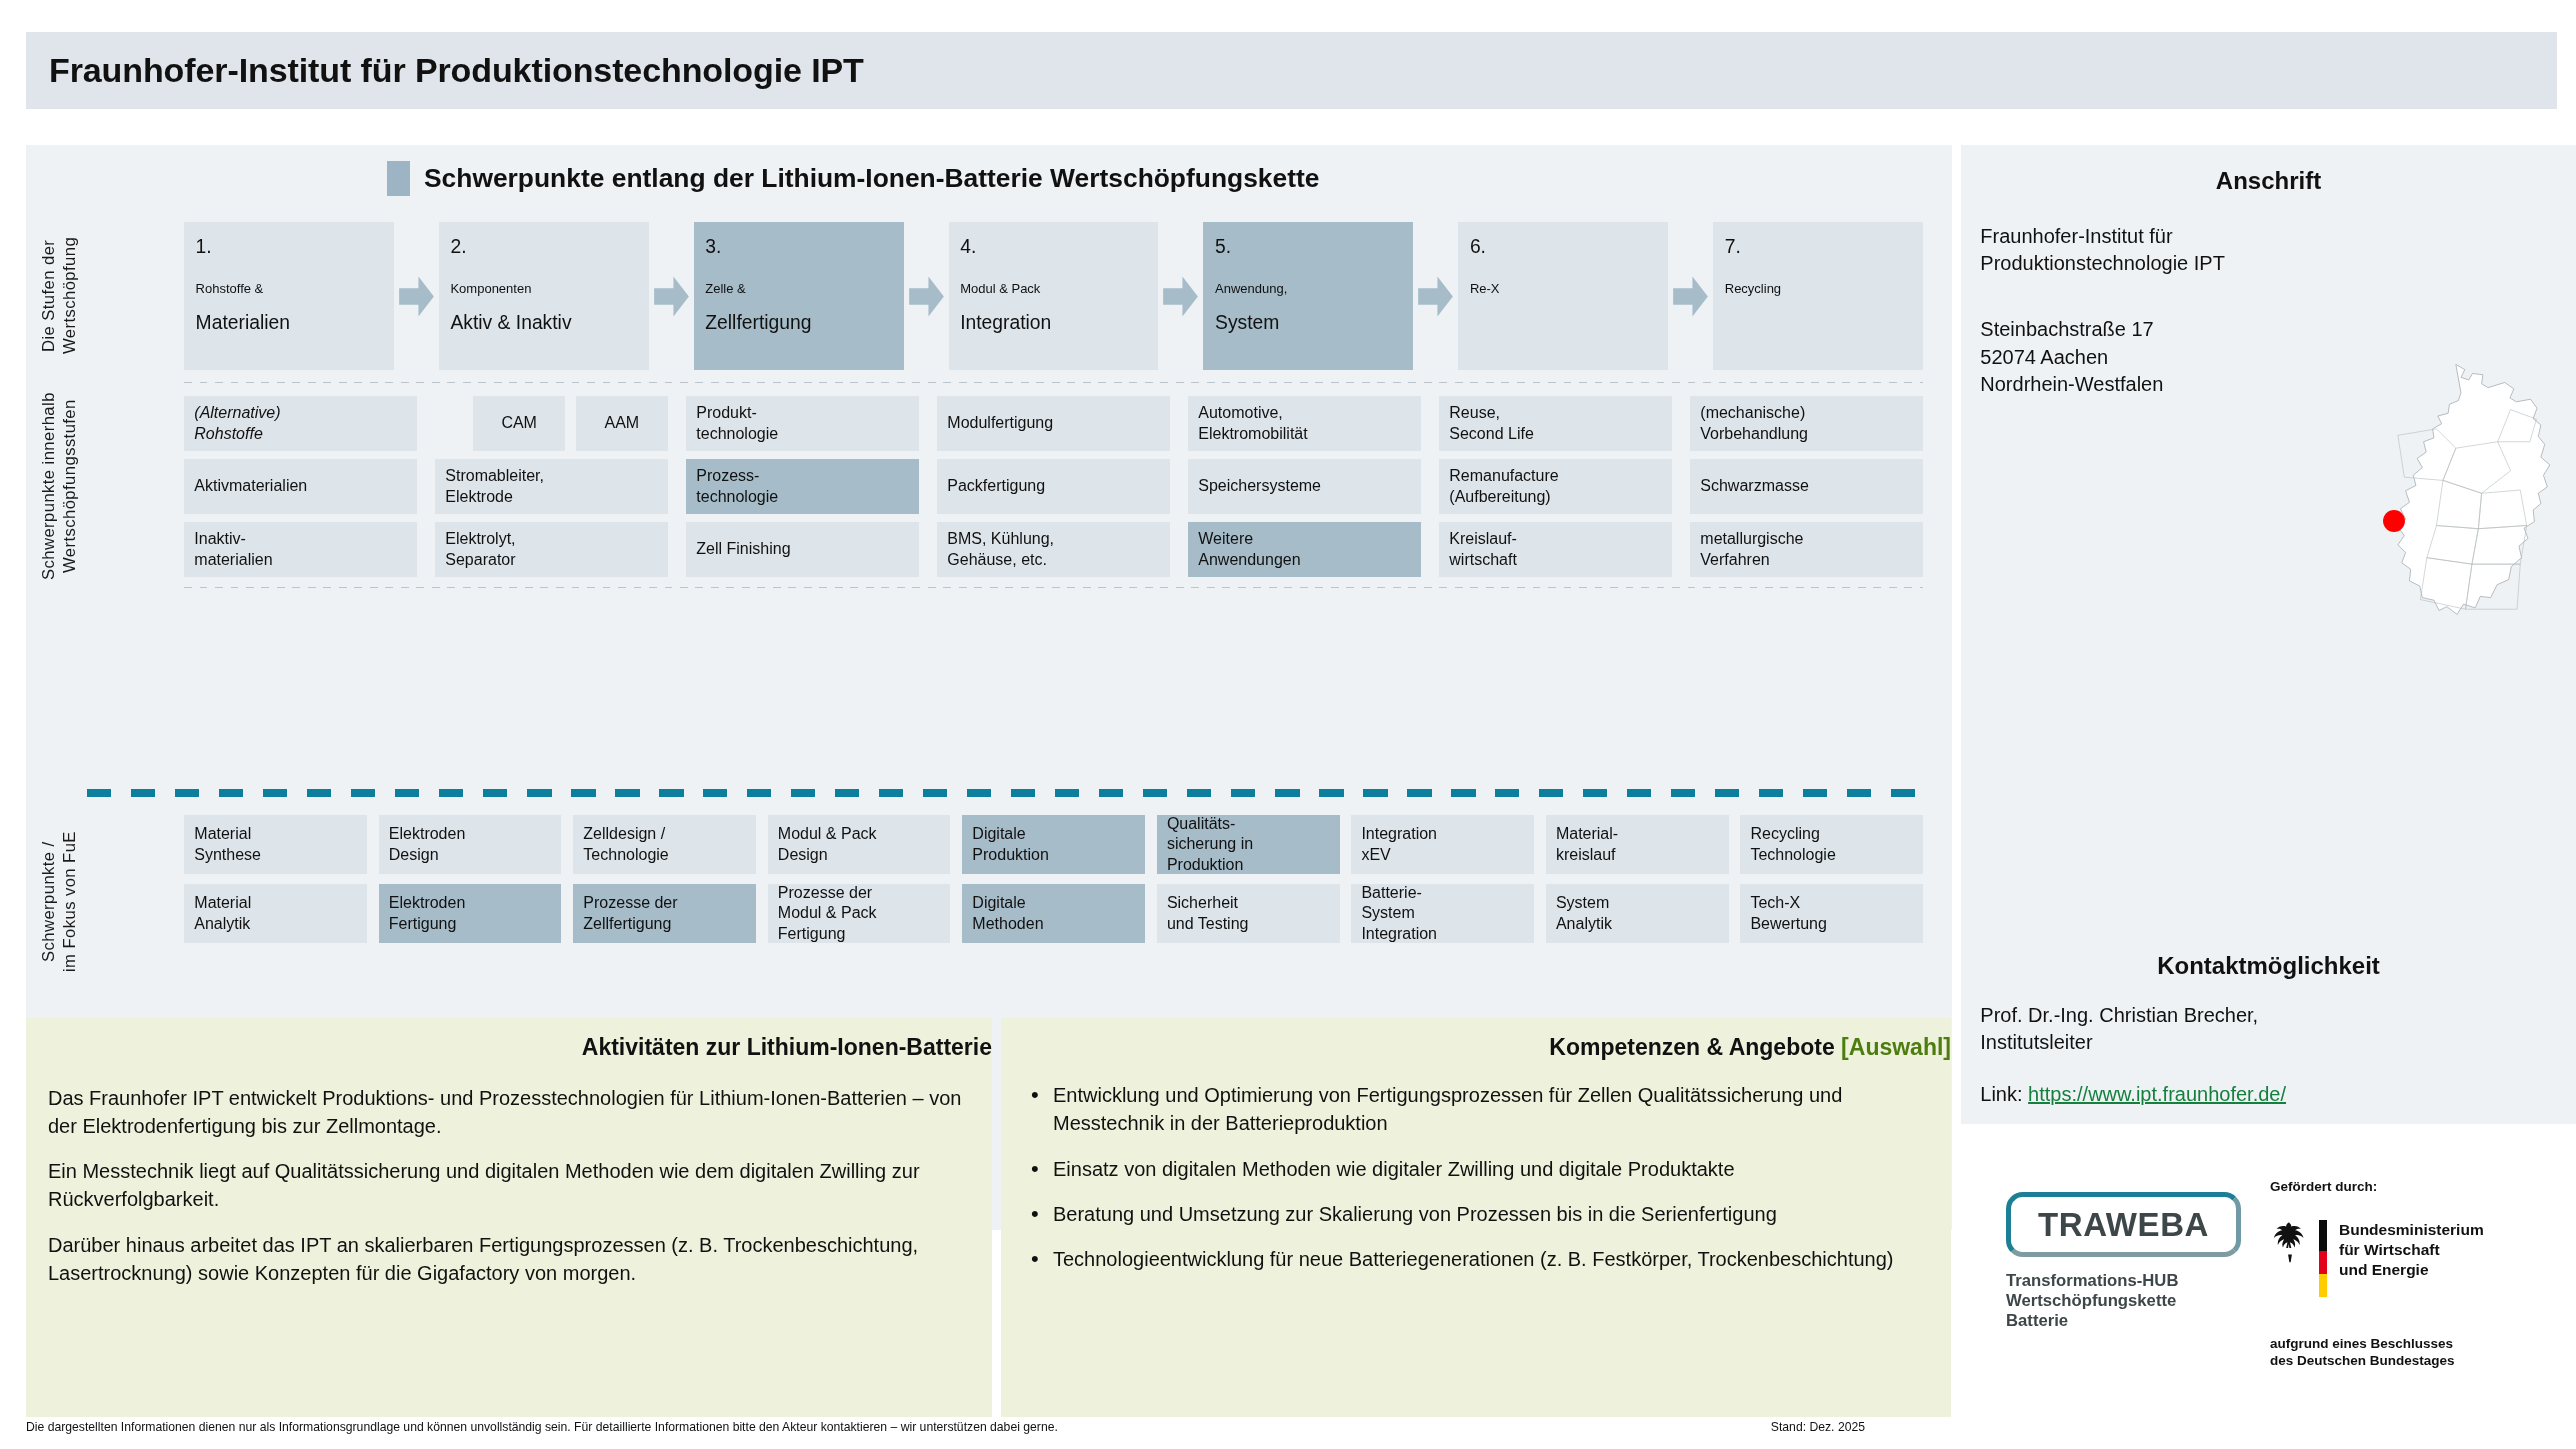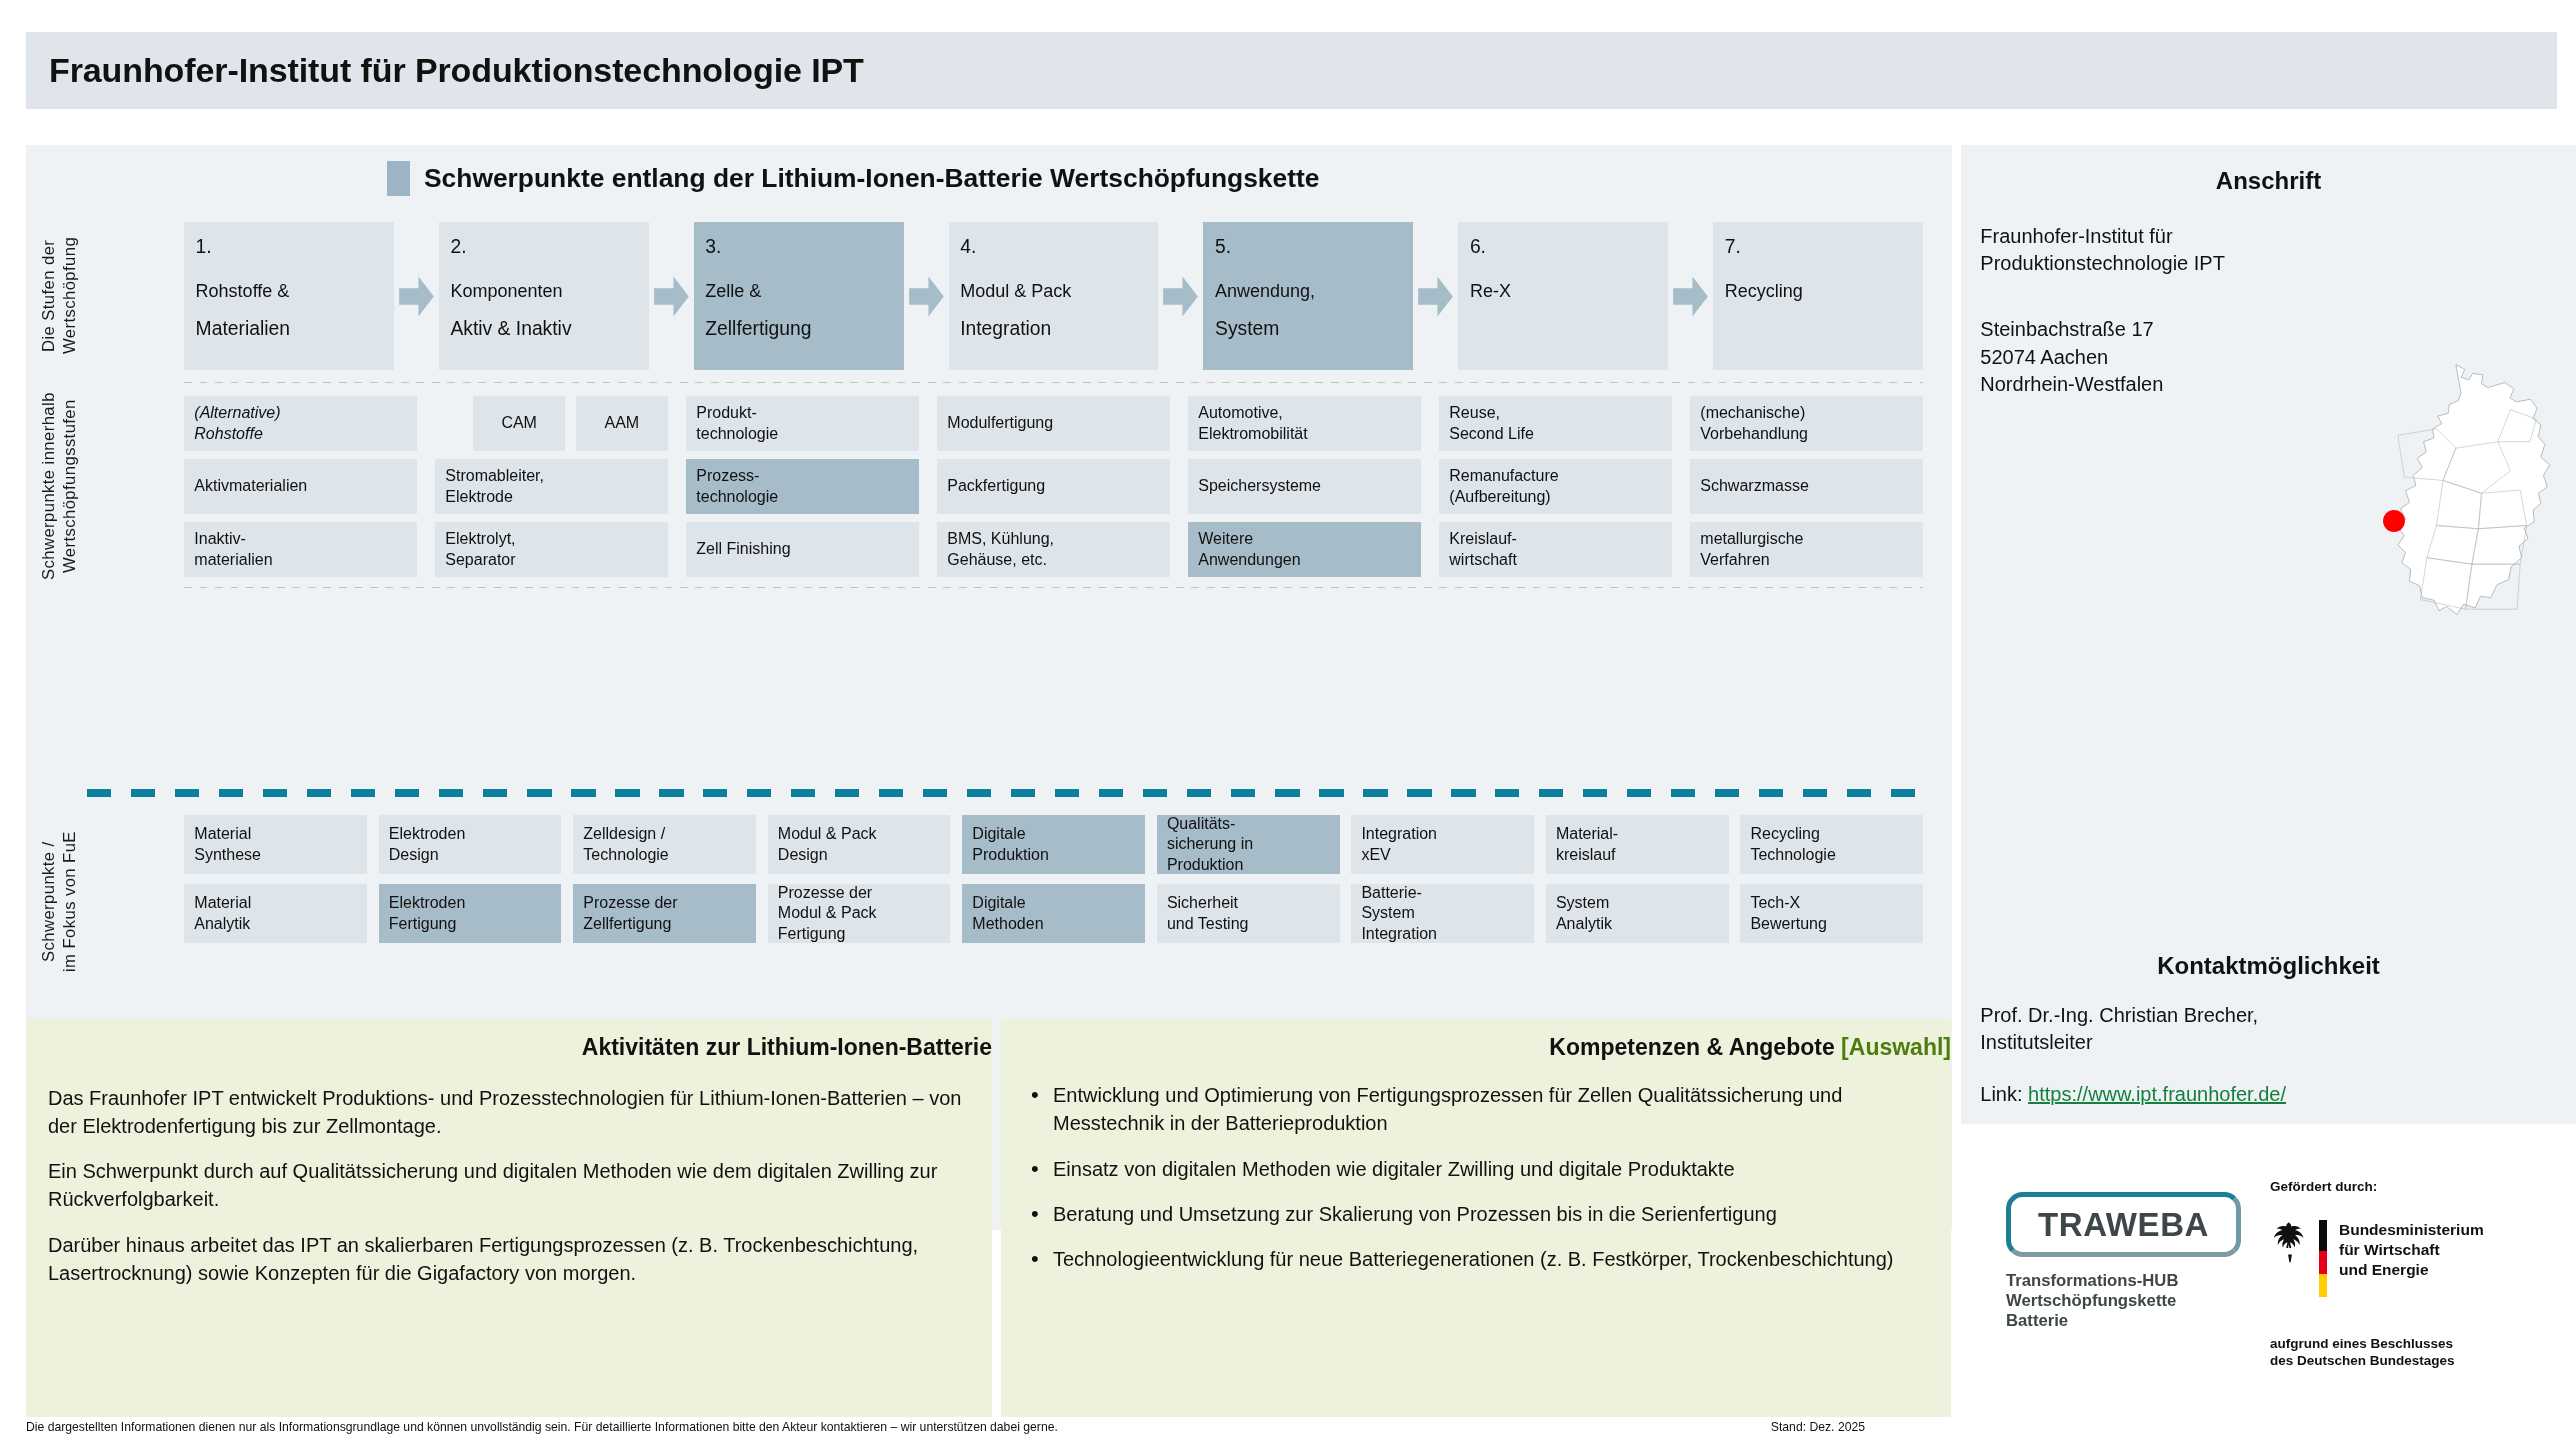--- a/index.html
+++ b/index.html
@@ -33,21 +33,21 @@
     writing-mode:vertical-rl; transform:rotate(180deg);
     text-align:center; font-size:16.7px; color:#1a1a1a; line-height:1.28;
     letter-spacing:0.4px;
   }
 
   
   #stagerow{ position:absolute; left:158px; top:77px; width:1739px; height:148px; display:flex; align-items:stretch;}
   .stage{ background:#dde4ea; position:relative; padding:14px 11.6px 0 11.6px; }
   .stage.hl{ background:#a6bcc9; }
   .stage .n{ font-size:19.3px; line-height:1.15; }
-  .stage .l1{ font-size:18px; margin-top:23px; line-height:1.2;}
+  .stage .l1{ font-size:13px; margin-top:23px; line-height:1.2;}
   .stage .l2{ font-size:19.3px; margin-top:14px; line-height:1.2;}
   .arrow{ width:45px; display:flex; align-items:center; justify-content:center; flex:0 0 45px;}
   .arrow svg{ display:block; }
 
   .dotline{ position:absolute; left:158px; top:237px; width:1739px; height:1.3px;
      background-image:repeating-linear-gradient(to right,#b9c4cc 0 7.7px, transparent 7.7px 15.5px); }
   .dotline2{ position:absolute; left:158px; top:442px; width:1739px; height:1.3px;
      background-image:repeating-linear-gradient(to right,#b9c4cc 0 7.7px, transparent 7.7px 15.5px); }
 
   
@@ -285,21 +285,21 @@
       <div class="fcell" style="flex: 1 1 0px;">Batterie-<br>System<br>Integration</div>
       <div class="fcell" style="flex: 1 1 0px;">System<br>Analytik</div>
       <div class="fcell" style="flex: 1 1 0px;">Tech-X<br>Bewertung</div>
     </div>
 </div>
 
 <div class="beige" id="actbox">
   <div class="bx-title">Aktivitäten zur Lithium-Ionen-Batterie</div>
   <div class="bx-body" id="act-body">
       <p>Das Fraunhofer IPT entwickelt Produktions- und Prozesstechnologien für Lithium-Ionen-Batterien – von der Elektrodenfertigung bis zur Zellmontage.</p>
-      <p>Ein Schwerpunkt durch auf Qualitätssicherung und digitalen Methoden wie dem digitalen Zwilling zur Rückverfolgbarkeit.</p>
+      <p>Ein Messtechnik liegt auf Qualitätssicherung und digitalen Methoden wie dem digitalen Zwilling zur Rückverfolgbarkeit.</p>
       <p>Darüber hinaus arbeitet das IPT an skalierbaren Fertigungsprozessen   (z. B. Trockenbeschichtung, Lasertrocknung) sowie Konzepten für die Gigafactory von morgen.</p>
     </div>
 </div>
 
 <div class="beige" id="compbox">
   <div class="bx-title">
     <span>Kompetenzen &amp; Angebote </span><span class="sel">[Auswahl]</span>
   </div>
   <ul class="bullets" id="comp-list">
       <li>Entwicklung und Optimierung von Fertigungsprozessen für Zellen Qualitätssicherung und Messtechnik in der Batterieproduktion</li>

